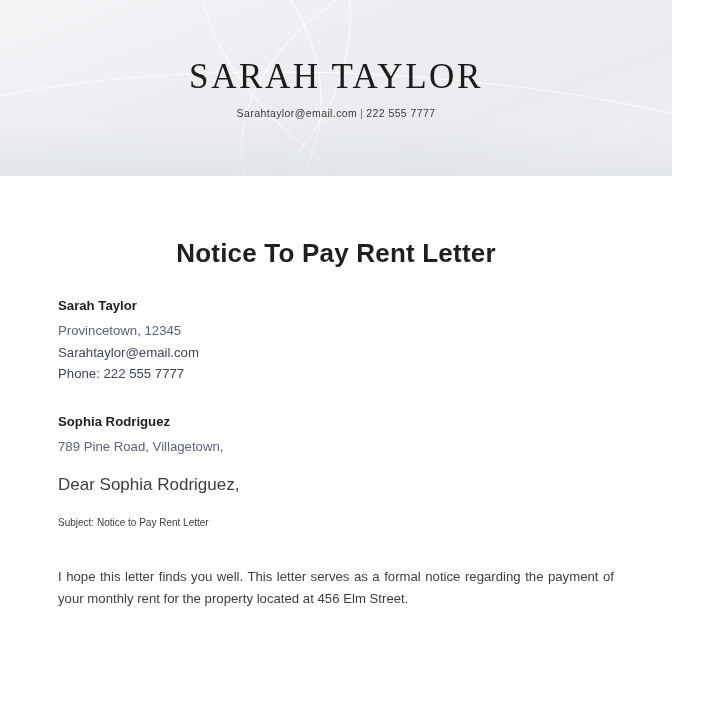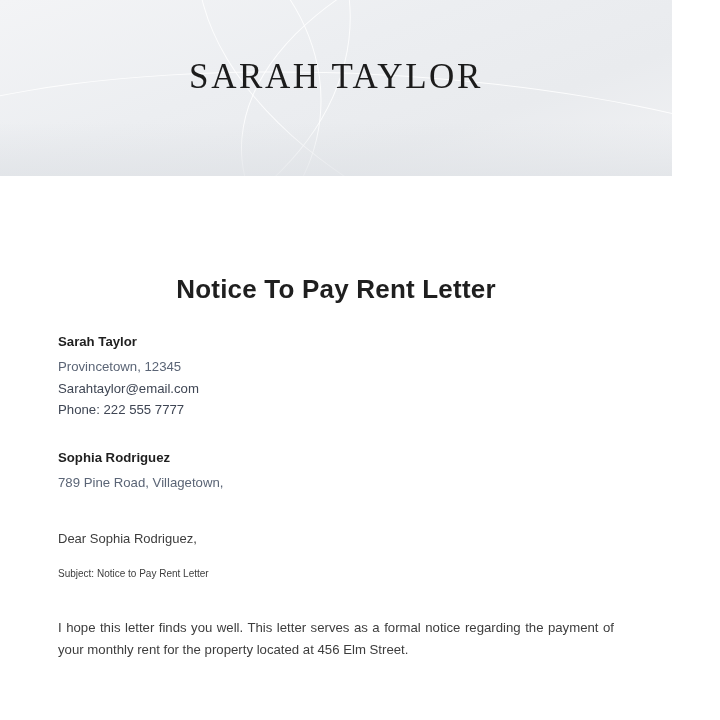--- a/index.html
+++ b/index.html
@@ -107,21 +107,21 @@
 
   
   .content {
     padding: 0 58px;
   }
   .doc-title {
     text-align: center;
     font-size: 26px;
     font-weight: bold;
     color: #1f1f1f;
-    margin-top: 98px;
+    margin-top: 62px;
     letter-spacing: 0.2px;
   }
 
   .block {
     margin-top: 26px;
     font-size: 13.2px;
     line-height: 1.65;
   }
   .block-name {
     font-weight: bold;
@@ -130,22 +130,22 @@
     margin-bottom: 3px;
   }
   .block-line {
     color: #5b6576;
   }
   .block-line.dark {
     color: #3f4654;
   }
 
   .salutation {
-    margin-top: 37px;
-    font-size: 13px;
+    margin-top: 17px;
+    font-size: 17px;
     color: #3d3d3d;
   }
   .subject {
     margin-top: 22px;
     font-size: 10px;
     color: #3d3d3d;
   }
   .para {
     margin-top: 38px;
     font-size: 13.2px;
@@ -162,20 +162,23 @@
   <div class="letterhead">
     <div class="swoosh sw1"></div>
     <div class="swoosh sw2"></div>
     <div class="swoosh sw3"></div>
     <div class="swoosh sw4"></div>
     <div class="swoosh sw5"></div>
     <div class="shade"></div>
 
     <div class="letterhead-inner">
       <div class="brand-name">SARAH TAYLOR</div>
+      <div class="brand-contact">
+        <span>Sarahtaylor@email.com</span><span class="sep">|</span><span>222 555 7777</span>
+      </div>
     </div>
   </div>
 
   <div class="content">
 
     <div class="doc-title">Notice To Pay Rent Letter</div>
 
     <div class="block">
       <div class="block-name">Sarah Taylor</div>
       <div class="block-line">Provincetown, 12345</div>

